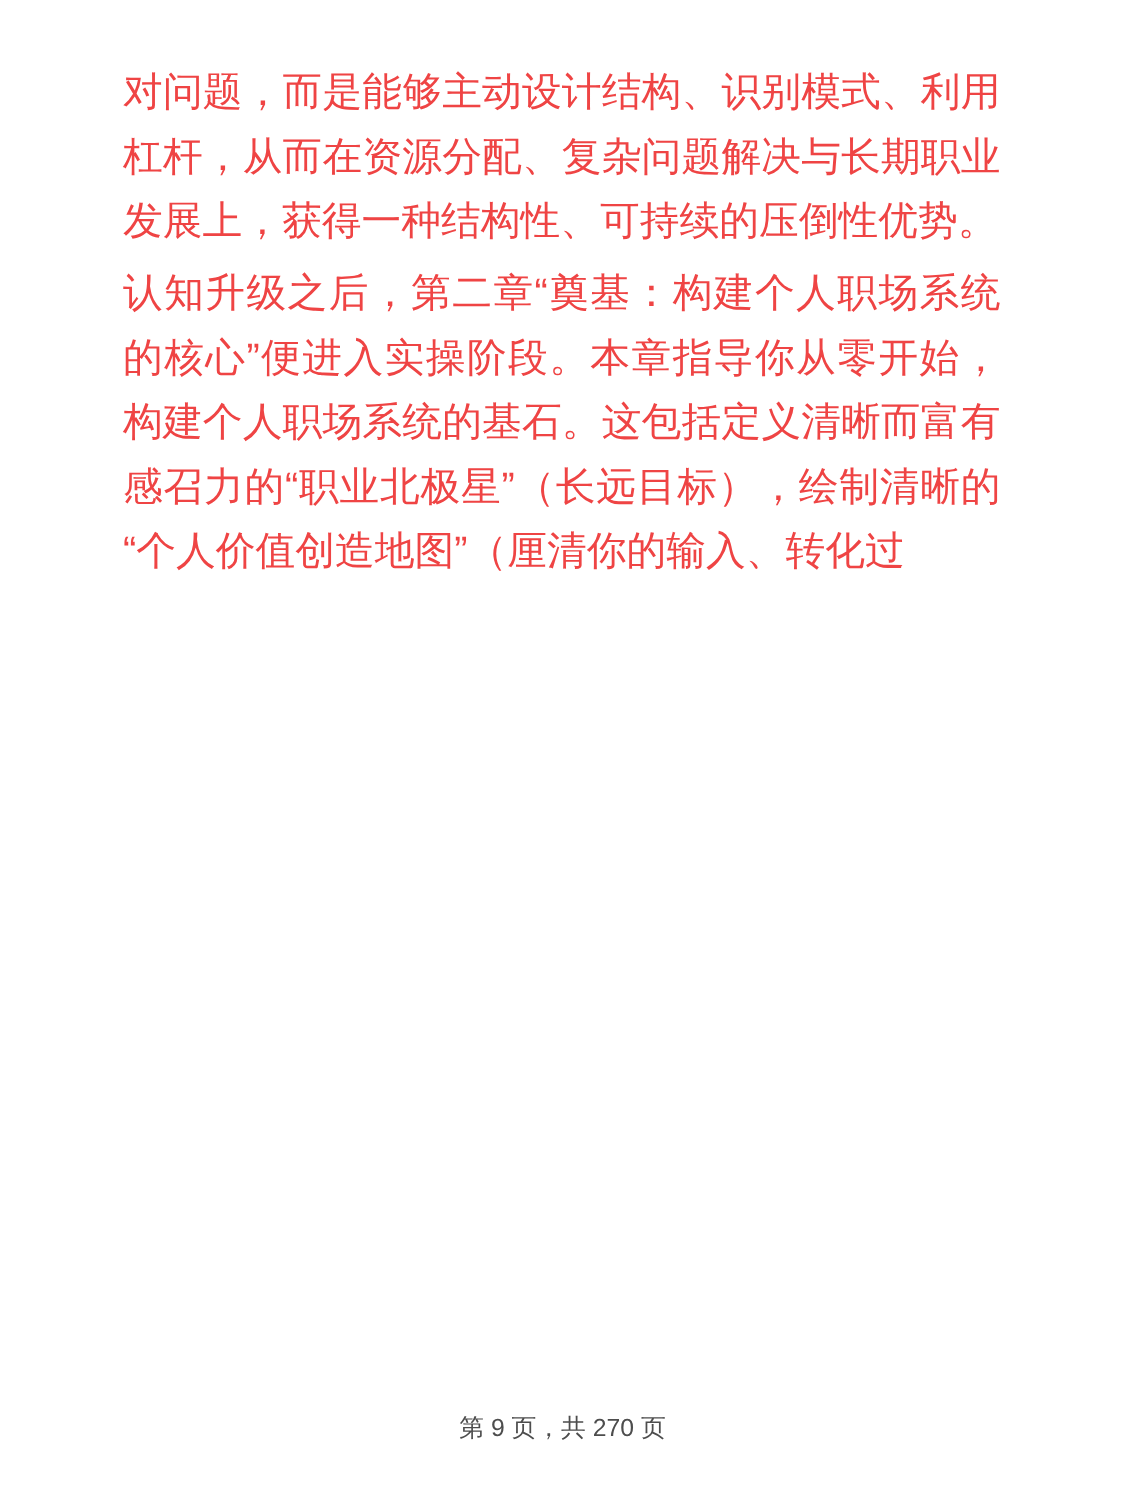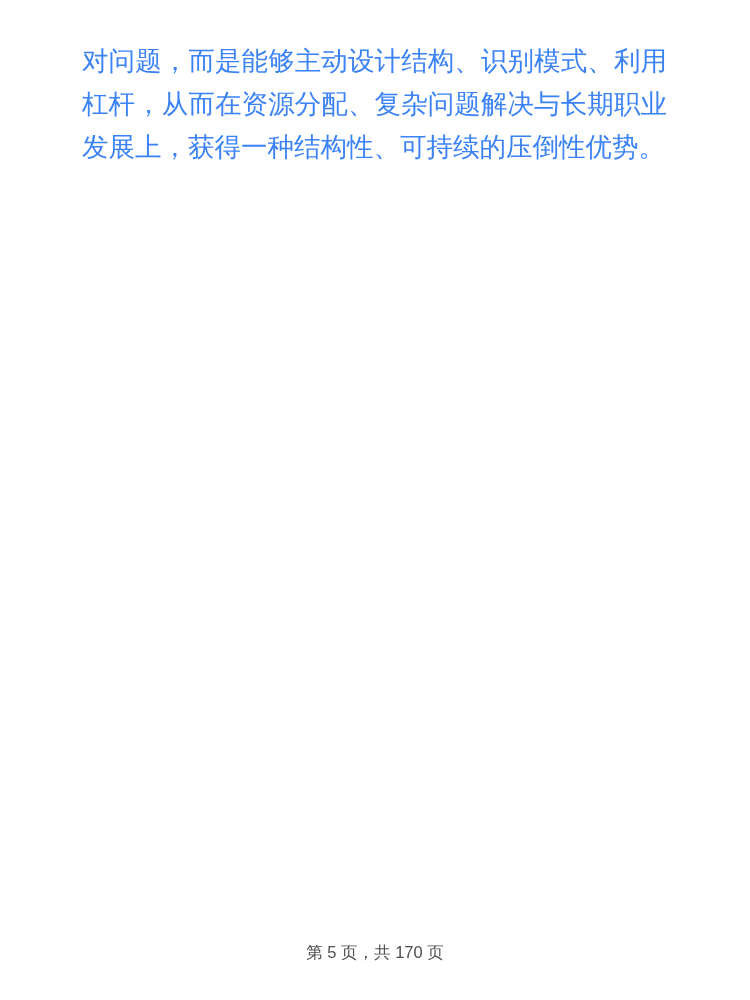--- a/index.html
+++ b/index.html
@@ -25,21 +25,21 @@
   .content {
     position: absolute;
     left: 82px;
     top: 40px;
     width: 585px;
   }
   .para {
     margin: 0 0 5px 0;
     font-size: 26.5px;
     line-height: 43px;
-    color: #3b82f6;
+    color: #ef4444;
     text-align: justify;
     text-justify: inter-ideograph;
     word-break: normal;
     overflow-wrap: break-word;
     letter-spacing: 0;
   }
   .footer {
     position: absolute;
     left: 0;
     top: 941px;
@@ -49,15 +49,16 @@
     line-height: 22px;
     color: #4d4d4d;
   }
 </style>
 </head>
 <body>
 
 <div class="page">
   <div class="content">
     <p class="para">对问题，而是能够主动设计结构、识别模式、利用杠杆，从而在资源分配、复杂问题解决与长期职业发展上，获得一种结构性、可持续的压倒性优势。</p>
+    <p class="para">认知升级之后，第二章“奠基：构建个人职场系统的核心”便进入实操阶段。本章指导你从零开始，构建个人职场系统的基石。这包括定义清晰而富有感召力的“职业北极星”（长远目标），绘制清晰的“个人价值创造地图”（厘清你的输入、转化过</p>
   </div>
-  <div class="footer">第 5 页，共 170 页</div>
+  <div class="footer">第 9 页，共 270 页</div>
 </div>
 
 </body></html>

